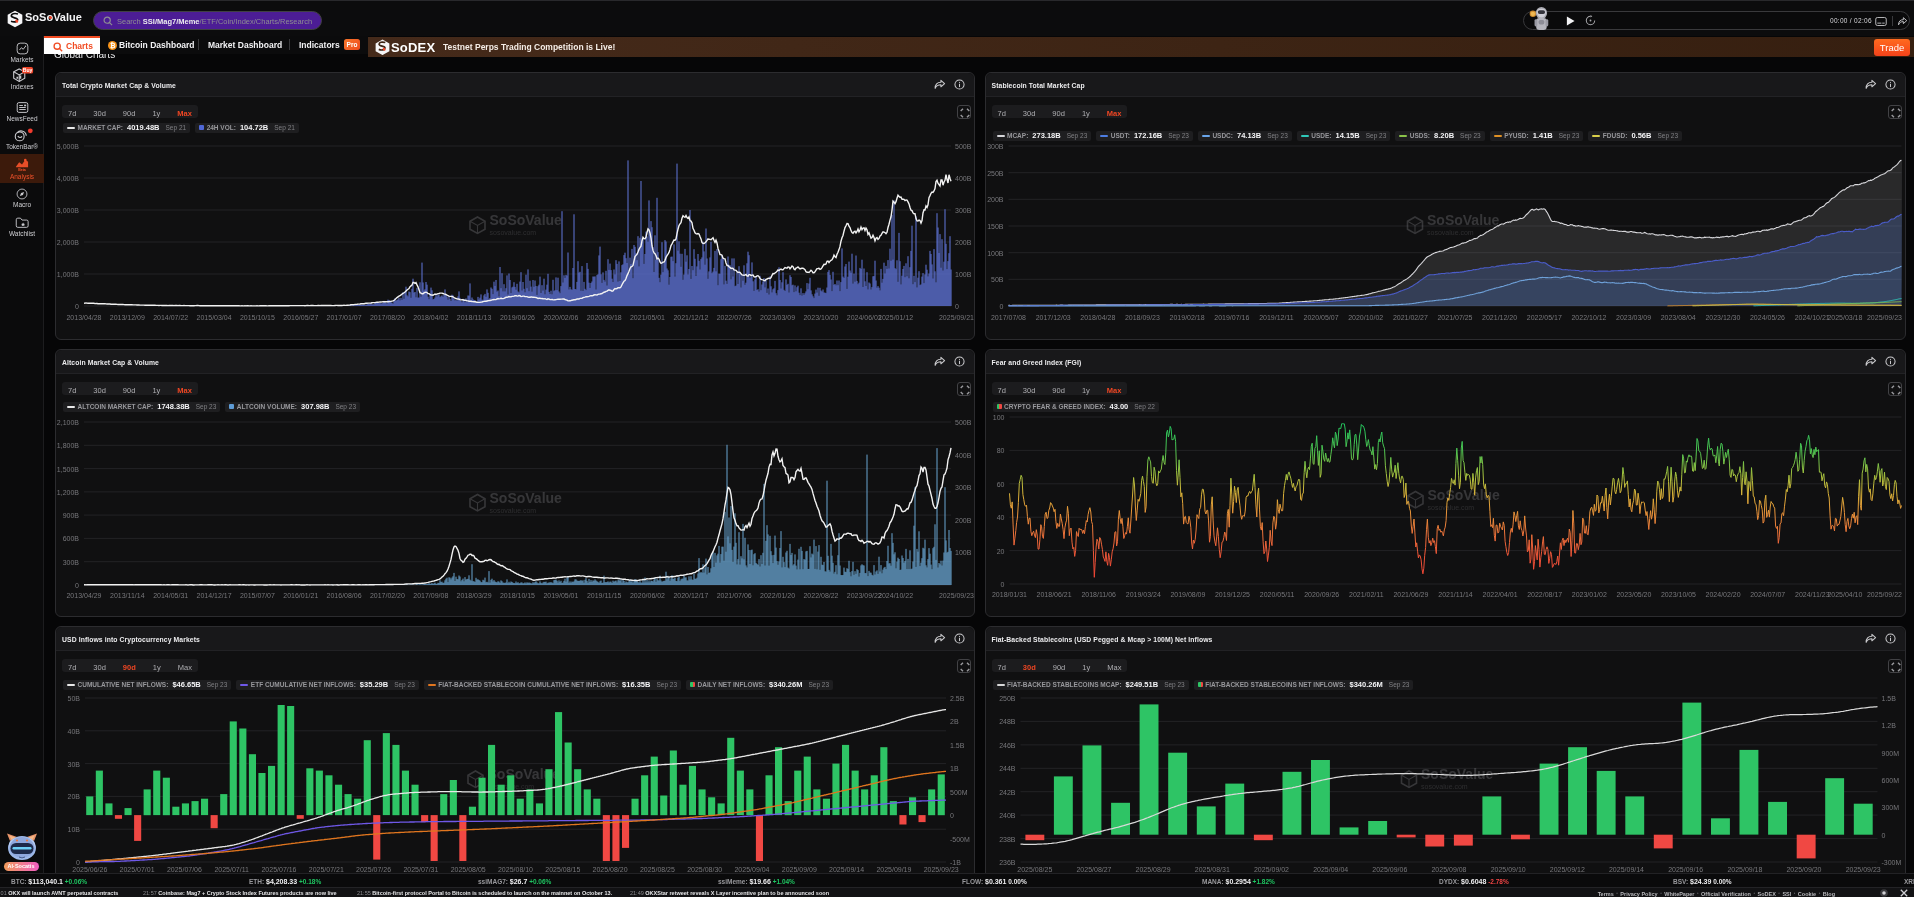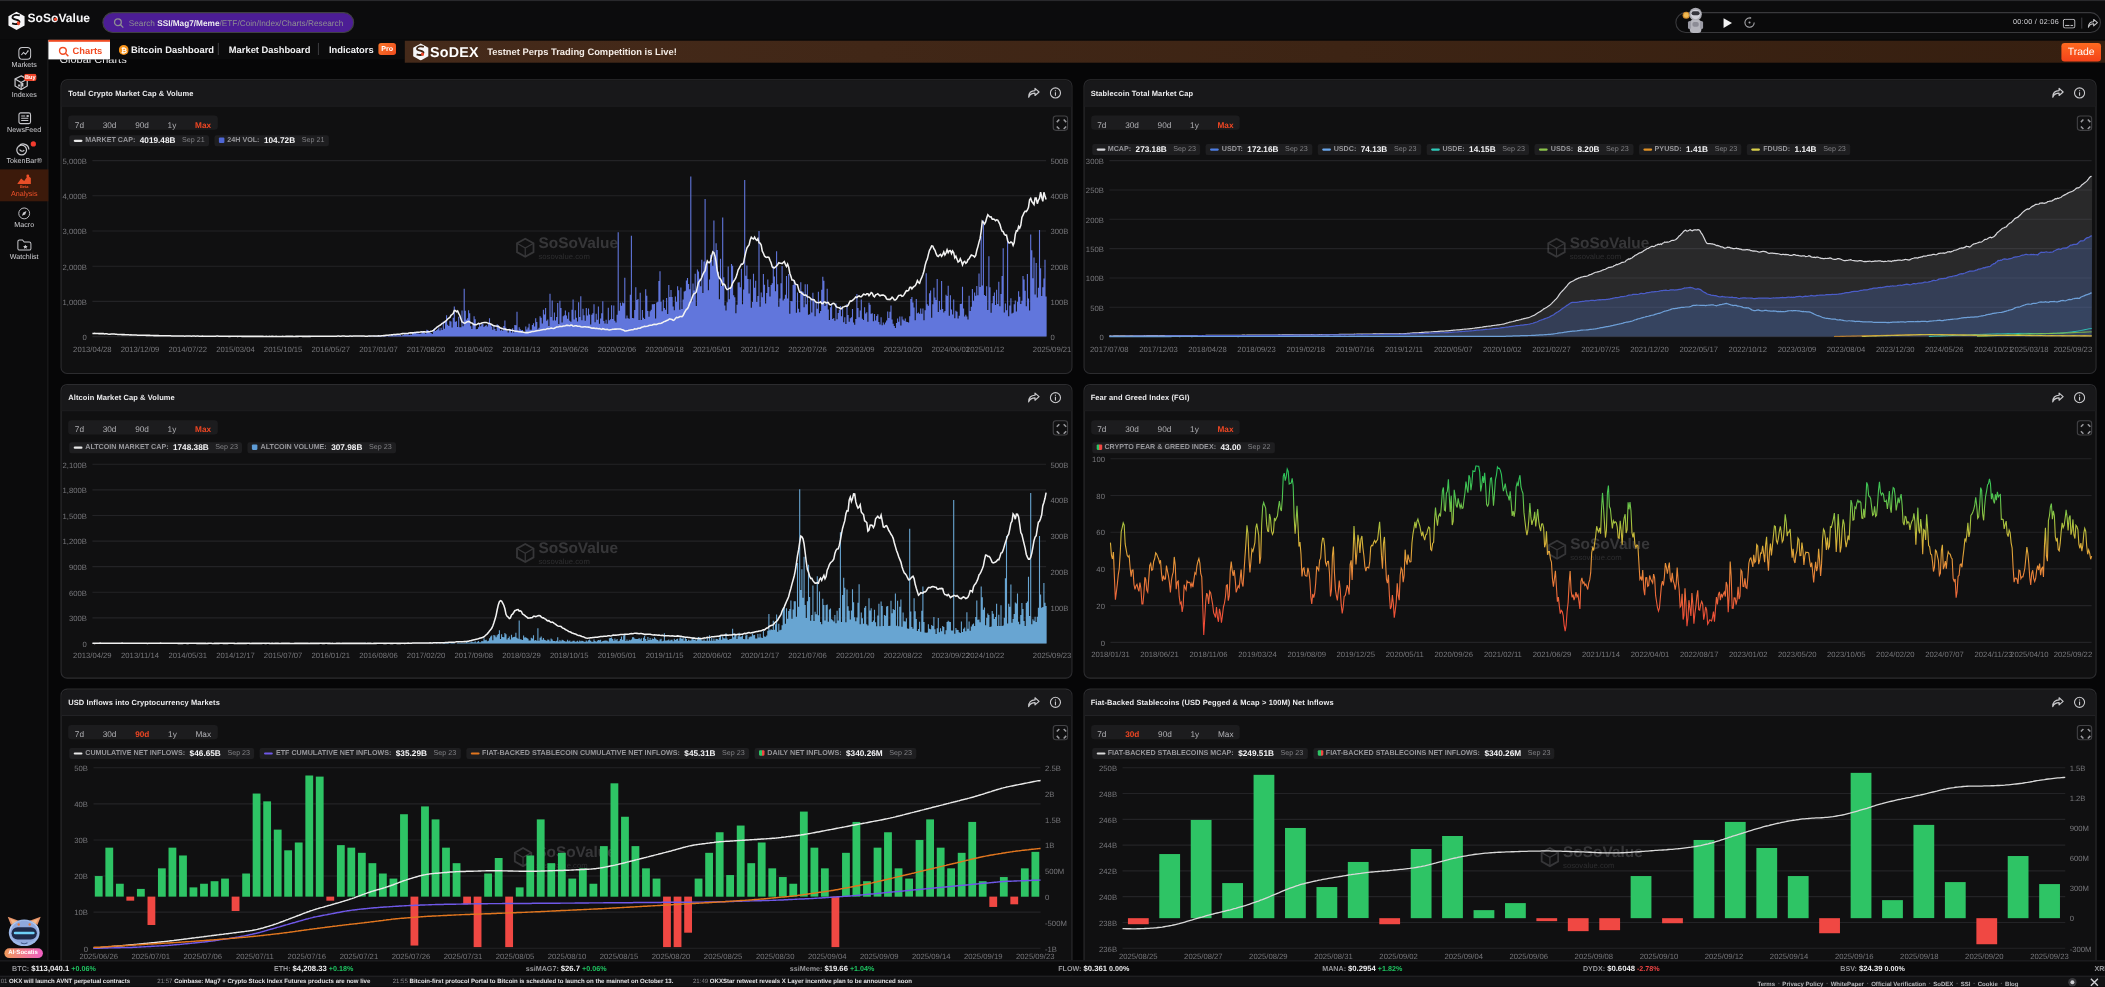--- a/index.html
+++ b/index.html
@@ -194,21 +194,21 @@
       </div>
       <div class="lpill">
         <div class="dash" style="background:#e09125"></div>
         <span class="lab">PYUSD:</span>
         <span class="val">1.41B</span>
         <span class="date">Sep 23</span>
       </div>
       <div class="lpill">
         <div class="dash" style="background:#d9cf4a"></div>
         <span class="lab">FDUSD:</span>
-        <span class="val">1.14B</span>
+        <span class="val">0.56B</span>
         <span class="date">Sep 23</span>
       </div>
     </div>
     <svg width="921" height="268" viewBox="0 0 921 268" style="position:absolute;left:0;top:0">
       <line x1="22.5" y1="73.0" x2="915.5" y2="73.0" stroke="#232326" stroke-width="1"></line>
       <line x1="22.5" y1="99.7" x2="915.5" y2="99.7" stroke="#232326" stroke-width="1"></line>
       <line x1="22.5" y1="126.3" x2="915.5" y2="126.3" stroke="#232326" stroke-width="1"></line>
       <line x1="22.5" y1="153.0" x2="915.5" y2="153.0" stroke="#232326" stroke-width="1"></line>
       <line x1="22.5" y1="179.7" x2="915.5" y2="179.7" stroke="#232326" stroke-width="1"></line>
       <line x1="22.5" y1="206.3" x2="915.5" y2="206.3" stroke="#232326" stroke-width="1"></line>
@@ -480,21 +480,21 @@
       </div>
       <div class="lpill">
         <div class="dash" style="background:#6f58e8"></div>
         <span class="lab">ETF CUMULATIVE NET INFLOWS:</span>
         <span class="val">$35.29B</span>
         <span class="date">Sep 23</span>
       </div>
       <div class="lpill">
         <div class="dash" style="background:#e1761f"></div>
         <span class="lab">FIAT-BACKED STABLECOIN CUMULATIVE NET INFLOWS:</span>
-        <span class="val">$45.31B</span>
+        <span class="val">$16.35B</span>
         <span class="date">Sep 23</span>
       </div>
       <div class="lpill">
         <div class="sq" style="background:linear-gradient(90deg,#2ec465 50%,#f04843 50%)"></div>
         <span class="lab">DAILY NET INFLOWS:</span>
         <span class="val">$340.26M</span>
         <span class="date">Sep 23</span>
       </div>
     </div>
     <svg width="920" height="268" viewBox="0 0 920 268" style="position:absolute;left:0;top:0">

